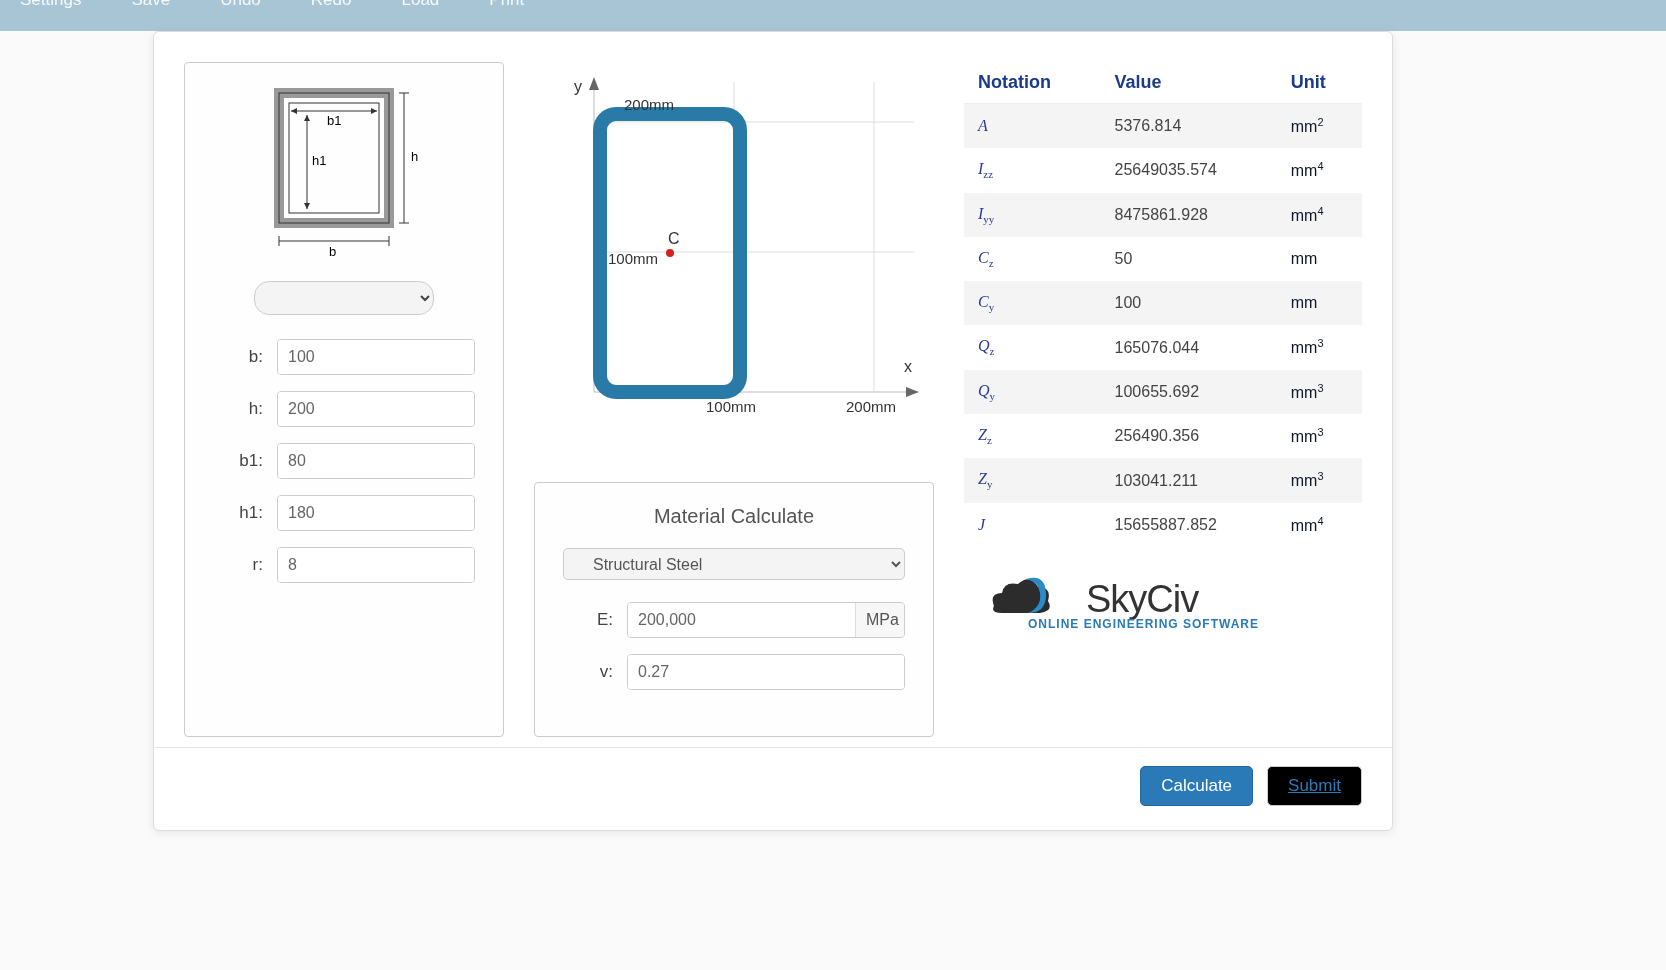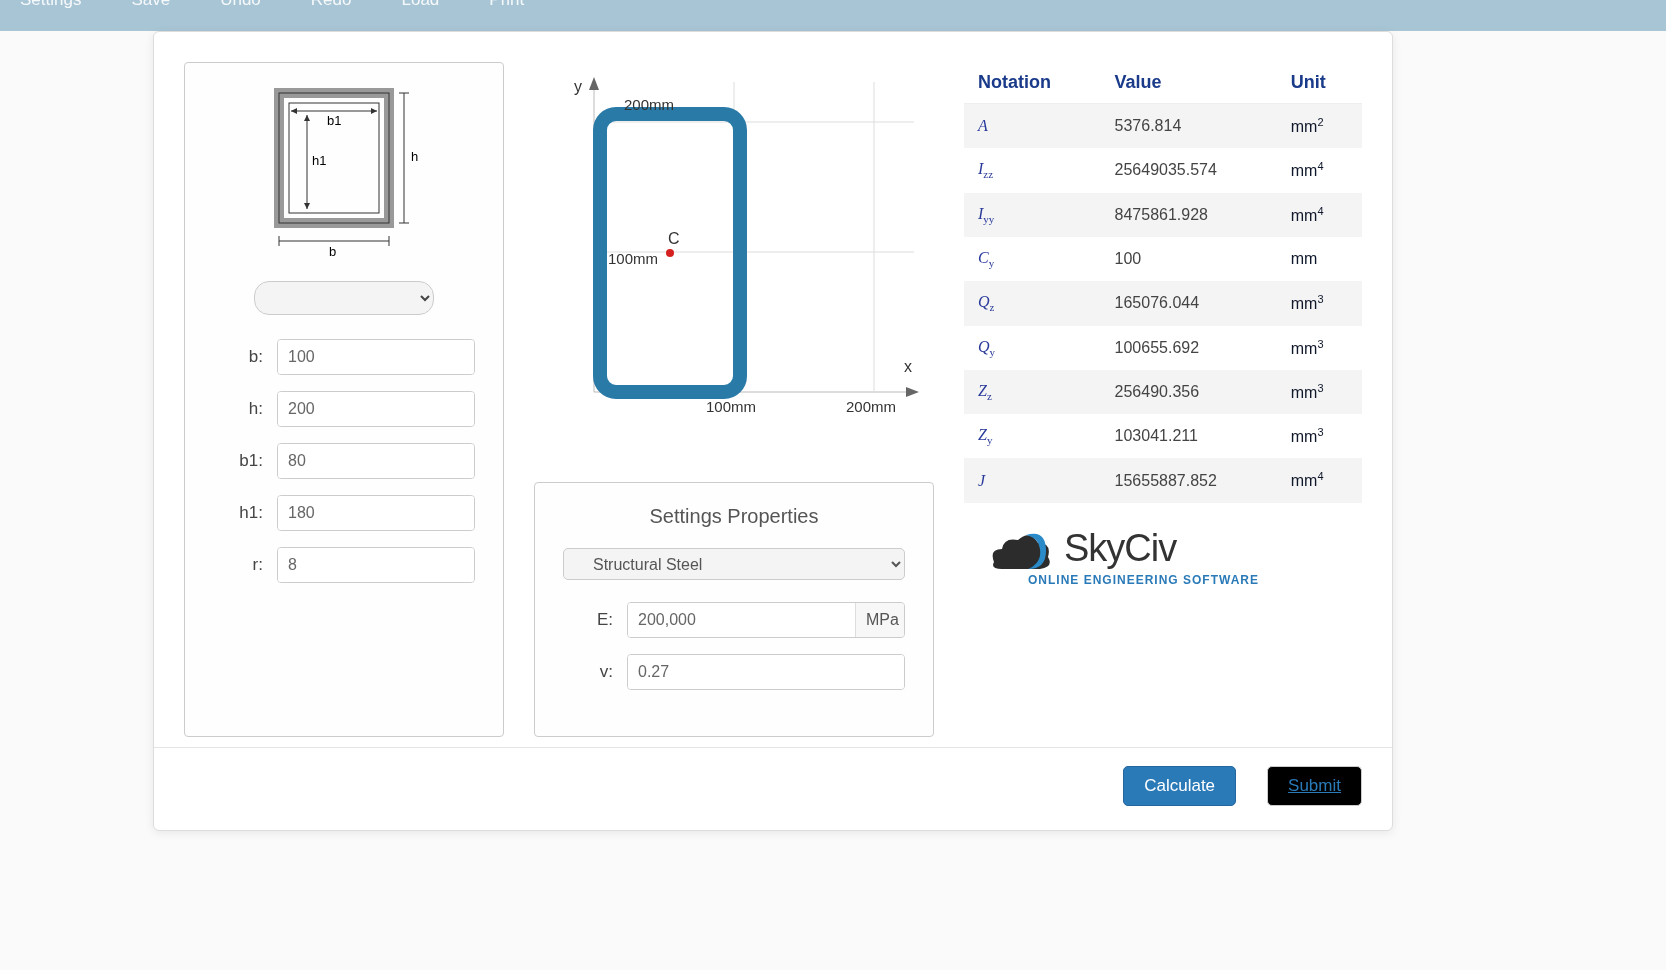--- a/index.html
+++ b/index.html
@@ -101,26 +101,26 @@
 }
 .prop-table td { padding: 12px 14px; font-size: 16px; color: #444; }
 .prop-table tbody tr:nth-child(odd) { background: #f4f4f4; }
 .prop-table tbody tr:nth-child(even) { background: #fff; }
 .prop-table .notation { color: #2a3a9a; font-style: italic; font-family: Georgia, serif; }
 .prop-table .notation .sub { font-size: 11px; vertical-align: sub; font-style: normal; }
 .prop-table .unit { color: #0f172a; }
 .prop-table .unit .sup { font-size: 11px; vertical-align: super; }
 .value-col { color: #2a3a9a; margin-top: 44px; }
 .logo-block { margin: 24px 0 0 20px; }
-.logo-row { display: flex; align-items: flex-start; gap: 2px; }
+.logo-row { display: flex; align-items: flex-end; gap: 24px; }
 .logo-text { font-size: 38px; color: #333; font-weight: 400; letter-spacing: -1px; }
 .logo-sub { color: #2a7ab8; font-size: 12px; font-weight: 700; letter-spacing: 1px; margin-left: 44px; margin-top: -4px; }
 .modal-footer {
   border-top: 1px solid #e5e5e5; padding: 18px 30px 24px 30px;
-  display: flex; justify-content: flex-end; gap: 31px;
+  display: flex; justify-content: flex-end; gap: 14px;
 }
 .btn { padding: 9px 20px; border-radius: 5px; font-size: 17px; cursor: pointer; }
 .btn-primary { background: #2a7ab8; border: 1px solid #2466a0; color: #fff; }
 .btn-default { background: #000000; border: 1px solid #ccc; color: #2a7ab8; text-decoration: underline; }
 </style>
 </head>
 <body>
 
 <div class="top-menu">
   <span>Settings</span>
@@ -227,21 +227,21 @@
           <circle cx="136" cy="191" r="4" fill="#d62020"></circle>
           <text x="134" y="182" font-size="16" fill="#333">C</text>
           <text x="74" y="202" font-size="15" fill="#333">100mm</text>
           <text x="90" y="48" font-size="15" fill="#333">200mm</text>
           <text x="172" y="350" font-size="15" fill="#333">100mm</text>
           <text x="312" y="350" font-size="15" fill="#333">200mm</text>
         </svg>
       </div>
 
       <div class="material-panel">
-        <h3>Settings Properties</h3>
+        <h3>Material Calculate</h3>
         <select class="material-select">
           <option>Structural Steel</option>
         </select>
         <div class="field-row">
           <label>E:</label>
           <div class="input-group">
             <input value="200,000" style="">
             <span class="unit-addon">MPa</span>
           </div>
         </div>
@@ -273,20 +273,25 @@
                 <td class="notation">I<span class="sub">zz</span></td>
                 <td class="value-col">25649035.574</td>
                 <td class="unit">mm<span class="sup">4</span></td>
               </tr>
               <tr>
                 <td class="notation">I<span class="sub">yy</span></td>
                 <td class="value-col">8475861.928</td>
                 <td class="unit">mm<span class="sup">4</span></td>
               </tr>
               <tr>
+                <td class="notation">C<span class="sub">z</span></td>
+                <td class="value-col">50</td>
+                <td class="unit">mm</td>
+              </tr>
+              <tr>
                 <td class="notation">C<span class="sub">y</span></td>
                 <td class="value-col">100</td>
                 <td class="unit">mm</td>
               </tr>
               <tr>
                 <td class="notation">Q<span class="sub">z</span></td>
                 <td class="value-col">165076.044</td>
                 <td class="unit">mm<span class="sup">3</span></td>
               </tr>
               <tr>

